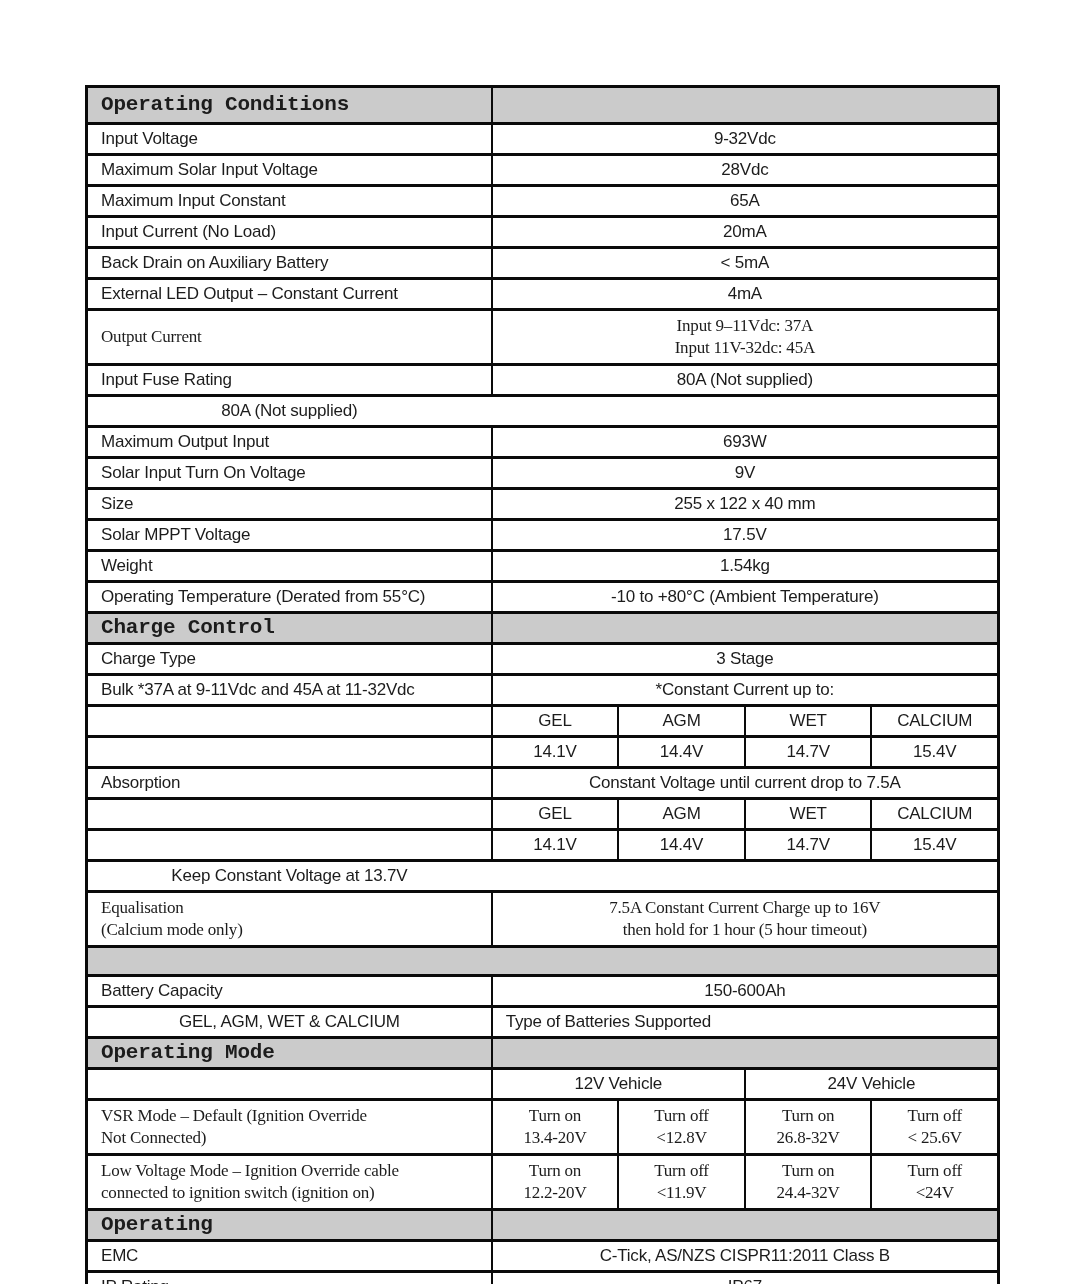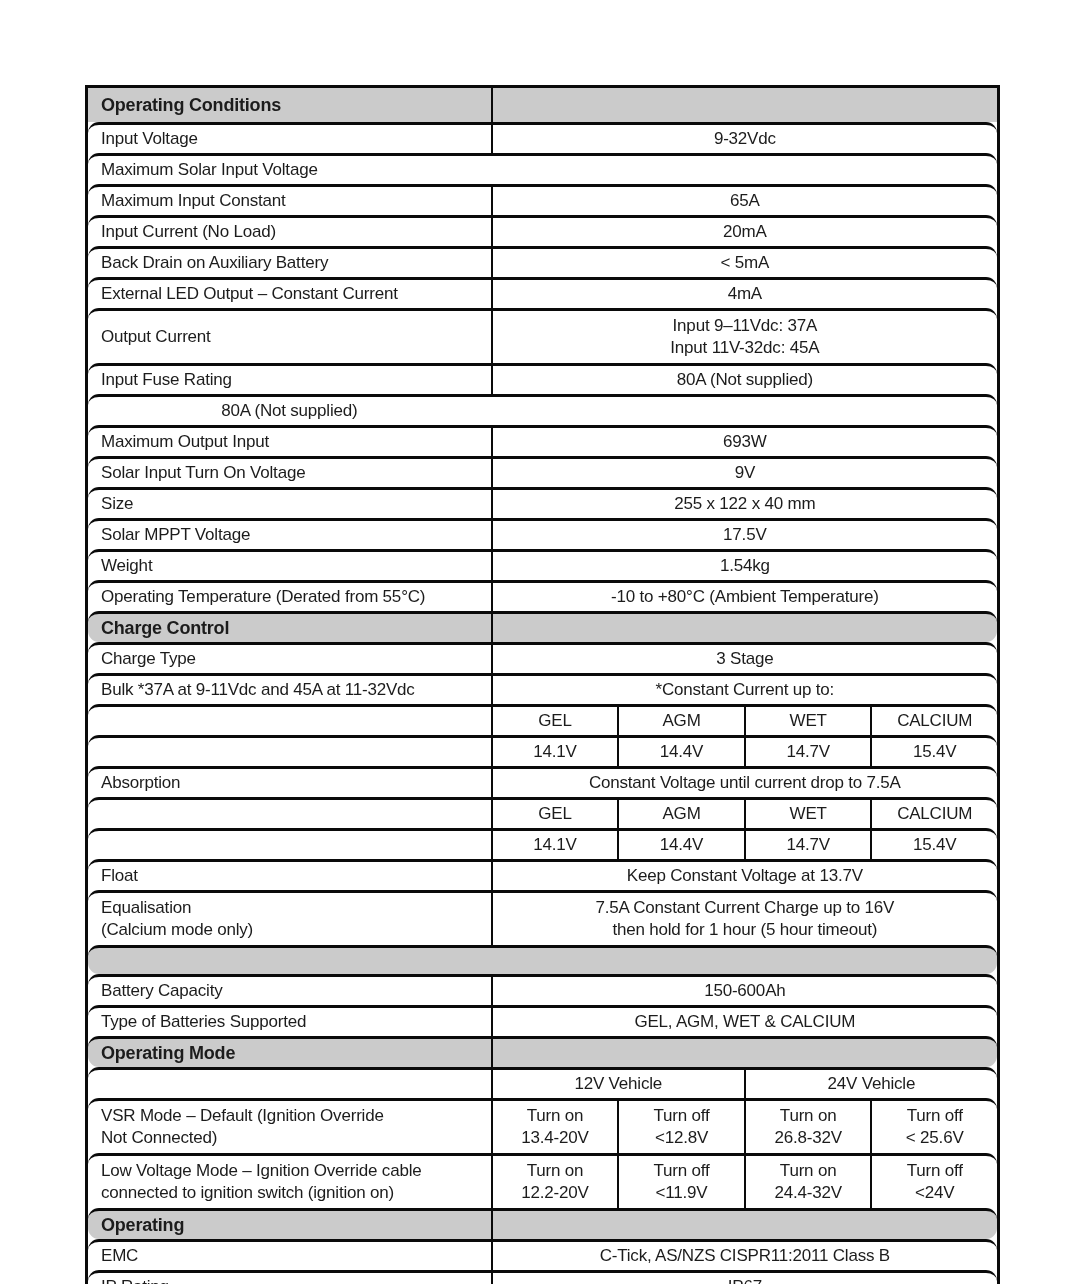--- a/index.html
+++ b/index.html
@@ -11,51 +11,52 @@
   *{box-sizing:border-box;margin:0;padding:0;}
   html,body{width:1080px;height:1284px;background:var(--page-bg);
     font-family:"Liberation Sans",sans-serif;color:var(--text);}
   .spec-table{
     position:absolute;left:85px;top:85px;width:915px;
     border:3px solid var(--border);
     font-size:17px;line-height:22px;letter-spacing:-0.2px;
     background:#fff;
   }
   .row{display:grid;min-height:29px;align-items:center;}
-  .row + .row{border-top:3px solid var(--border);border-radius:11px;}
+  .row + .row{border-top:3px solid var(--border);}
   .row.kv,.row.section{grid-template-columns:44.3% 1fr;}
   .row.cols4,.row.mode{grid-template-columns:44.3% repeat(4,1fr);}
   .row.cols2{grid-template-columns:44.3% 1fr 1fr;}
   .cell{padding:3px 6px;text-align:center;align-self:stretch;
     display:flex;flex-direction:column;justify-content:center;}
   .cell + .cell{border-left:2px solid var(--border);}
   .label-cell{text-align:left;padding-left:13px;align-items:flex-start;}
   .section{background:var(--header-bg);}
-  .section .label-cell{font-weight:bold;font-size:18px;}
+  .section .label-cell{font-weight:bold;font-size:21px;font-family:Liberation Mono, monospace;}
   .row.tall{min-height:34px;}
-  .row.dbl{min-height:55px;}
+  .row.dbl{min-height:55px;font-family:Liberation Serif, serif;}
   .line{display:block;}
 </style>
 </head>
 <body>
 
 <div class="spec-table">
 
   <div class="row section tall">
     <div class="cell label-cell">Operating Conditions</div>
     <div class="cell"></div>
   </div>
 
   <div class="row kv">
     <div class="cell label-cell">Input Voltage</div>
     <div class="cell">9-32Vdc</div>
   </div>
 
   <div class="row kv">
     <div class="cell label-cell">Maximum Solar Input Voltage</div>
+    <div class="cell">28Vdc</div>
   </div>
 
   <div class="row kv">
     <div class="cell label-cell">Maximum Input Constant</div>
     <div class="cell">65A</div>
   </div>
 
   <div class="row kv">
     <div class="cell label-cell">Input Current (No Load)</div>
     <div class="cell">20mA</div>
@@ -164,21 +165,20 @@
 
   <div class="row cols4">
     <div class="cell label-cell"></div>
     <div class="cell">14.1V</div>
     <div class="cell">14.4V</div>
     <div class="cell">14.7V</div>
     <div class="cell">15.4V</div>
   </div>
 
   <div class="row kv">
-    <div class="cell label-cell">Float</div>
     <div class="cell">Keep Constant Voltage at 13.7V</div>
   </div>
 
   <div class="row kv dbl">
     <div class="cell label-cell">
       <span class="line">Equalisation</span>
       <span class="line">(Calcium mode only)</span>
     </div>
     <div class="cell">
       <span class="line">7.5A Constant Current Charge up to 16V</span>
@@ -189,22 +189,22 @@
   <div class="row section">
     <div class="cell"></div>
   </div>
 
   <div class="row kv">
     <div class="cell label-cell">Battery Capacity</div>
     <div class="cell">150-600Ah</div>
   </div>
 
   <div class="row kv">
+    <div class="cell">GEL, AGM, WET &amp; CALCIUM</div>
     <div class="cell label-cell">Type of Batteries Supported</div>
-    <div class="cell">GEL, AGM, WET &amp; CALCIUM</div>
   </div>
 
   <div class="row section">
     <div class="cell label-cell">Operating Mode</div>
     <div class="cell"></div>
   </div>
 
   <div class="row cols2">
     <div class="cell label-cell"></div>
     <div class="cell">12V Vehicle</div>

